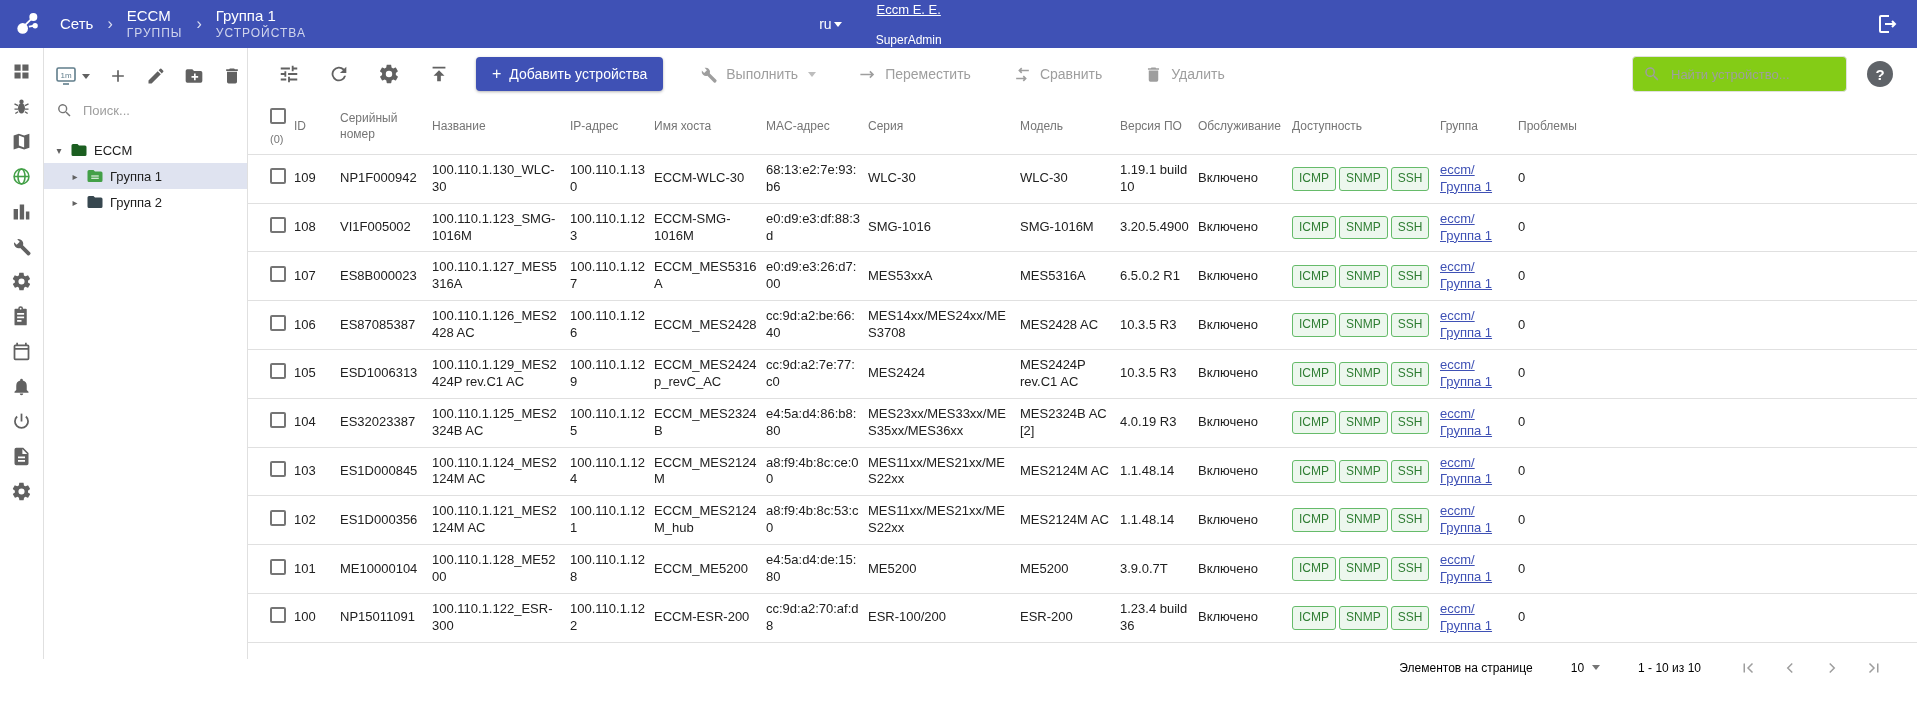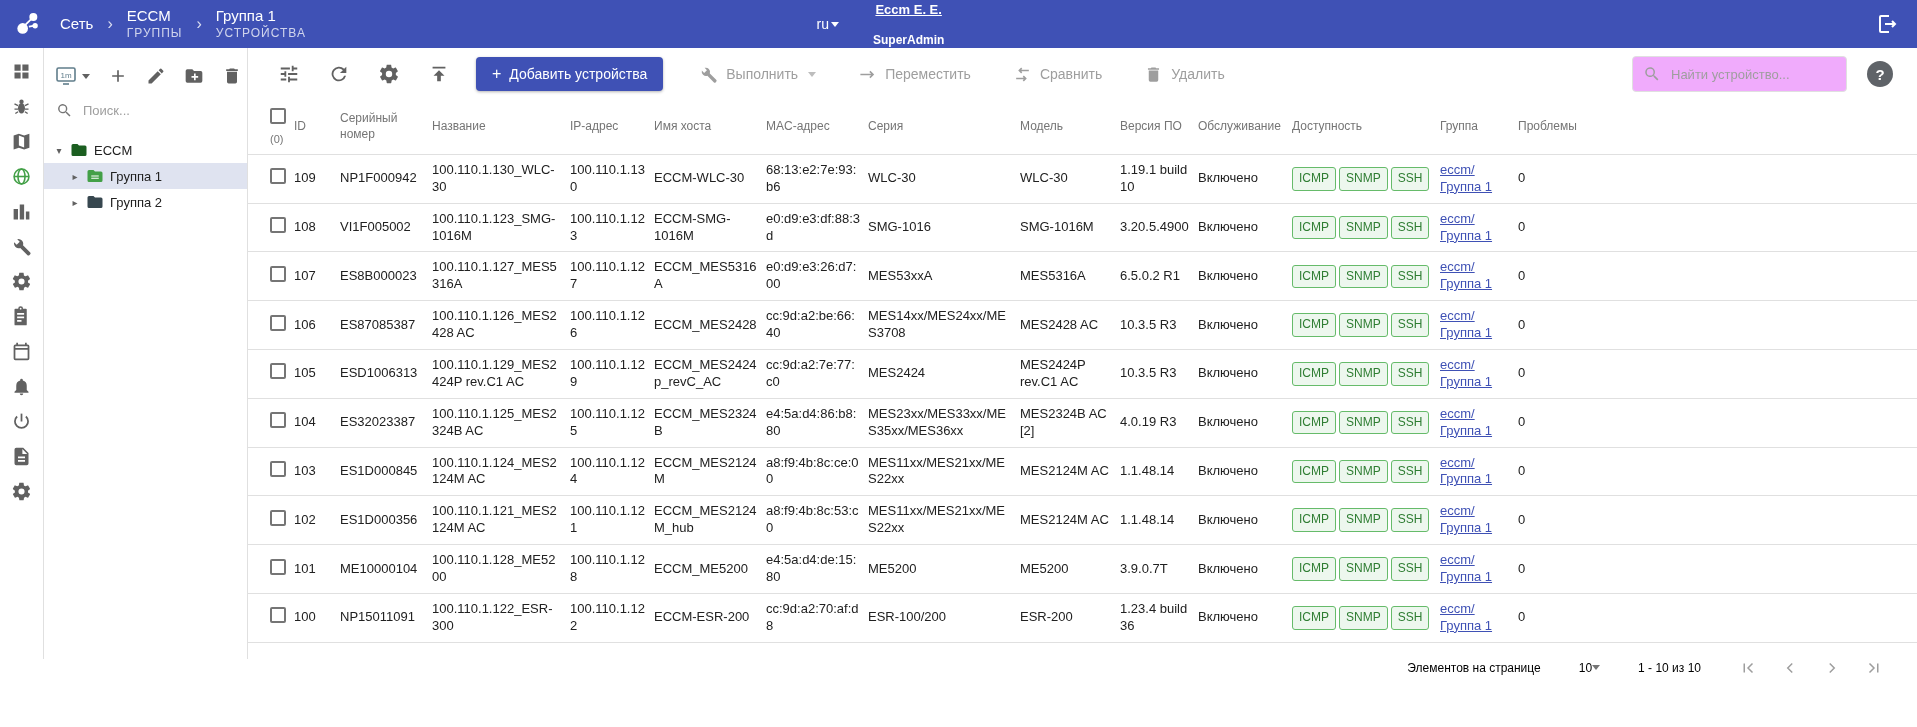--- a/index.html
+++ b/index.html
@@ -16,21 +16,21 @@
   }
   .logo { width:40px; height:40px; display:flex; align-items:center; justify-content:center; cursor:pointer; }
   .breadcrumb { display:flex; align-items:center; margin-left:12px; gap:14px; }
   .crumb { display:flex; flex-direction:column; justify-content:center; cursor:pointer; }
   .crumb-label { font-size:15px; line-height:1.1; }
   .crumb-caption { font-size:12px; letter-spacing:1px; opacity:.75; margin-top:2px; }
   .crumb-sep { font-size:16px; opacity:.8; }
   .header-right { margin-left:auto; display:flex; align-items:center; gap:34px; margin-right:420px; }
   .lang { display:flex; align-items:center; gap:2px; font-size:14px; cursor:pointer; }
   .caret-down { width:0; height:0; border-left:4px solid transparent; border-right:4px solid transparent; border-top:5px solid #fff; display:inline-block; }
-  .user { display:flex; flex-direction:column; align-items:center;font-weight:bold; }
+  .user { display:flex; flex-direction:column; align-items:center; }
   .user-name { color:#fff; font-size:13px; text-decoration:underline; cursor:pointer; }
   .user-role { font-size:12px; margin-top:16px; }
   .logout { background:none; border:none; padding:0; margin-left:auto; margin-right:6px; cursor:pointer; display:flex; }
   
   .app-body { display:flex; height:611px; }
   .rail {
     width:44px; border-right:1px solid #e0e0e0; display:flex; flex-direction:column;
     align-items:center; padding-top:12px; gap:13px; background:#fff;
   }
   .rail-btn { background:none; border:none; padding:0; width:24px; height:22px; color:#616161; cursor:pointer; display:flex; align-items:center; justify-content:center; }
@@ -66,21 +66,21 @@
   }
   .btn-primary .plus { font-size:16px; line-height:1; }
   .btn-ghost {
     background:none; border:none; font-size:14px; font-family:inherit; color:#9e9e9e;
     display:flex; align-items:center; gap:8px; margin-left:30px; cursor:default;
   }
   .btn-ghost svg { width:19px; height:19px; }
   .btn-ghost .caret-down { border-top-color:#bdbdbd; margin-left:2px; }
   .toolbar-right { margin-left:auto; display:flex; align-items:center; }
   .device-search {
-    width:215px; height:36px; background:#f0abfc; border:1px solid #e0e0e0; border-radius:4px;
+    width:215px; height:36px; background:#84cc16; border:1px solid #e0e0e0; border-radius:4px;
     display:flex; align-items:center; gap:8px; padding:0 10px; color:#9e9e9e;
   }
   .device-search svg { width:18px; height:18px; fill:#9e9e9e; flex:none; }
   .device-search input { border:none; outline:none; background:transparent; width:100%; font-size:13px; font-family:inherit; color:#212121; }
   .device-search input::placeholder { color:#9e9e9e; }
   .help-btn {
     width:26px; height:26px; border-radius:50%; background:#5f6368; color:#fff; border:none;
     font-size:15px; font-weight:bold; margin-left:20px; cursor:pointer; display:flex; align-items:center; justify-content:center;
   }
   
@@ -101,21 +101,21 @@
   .badge {
     display:inline-block; border:1px solid #66bb6a; color:#2e7d32; background:#edf7ee;
     font-size:12px; padding:3px 6px; border-radius:3px; margin-right:3px;
   }
   .group-link { display:block; color:#3f51b5; text-decoration:underline; cursor:pointer; }
   
   .table-footer {
     display:flex; align-items:center; justify-content:flex-end; gap:38px;
     padding:16px 34px 0 0; font-size:12px; color:#000000;
   }
-  .page-size { display:flex; align-items:center; gap:0; cursor:pointer; }
+  .page-size { display:flex; align-items:center; gap:8px; cursor:pointer; }
   .page-size .caret-down { border-top-color:#757575; }
   .pager { display:flex; gap:24px; }
   .pager button { background:none; border:none; padding:0; color:#9e9e9e; cursor:default; display:flex; }
   .pager svg { width:18px; height:18px; }
 </style>
 </head>
 <body>
 
 <header class="app-header">
   <div class="logo">

